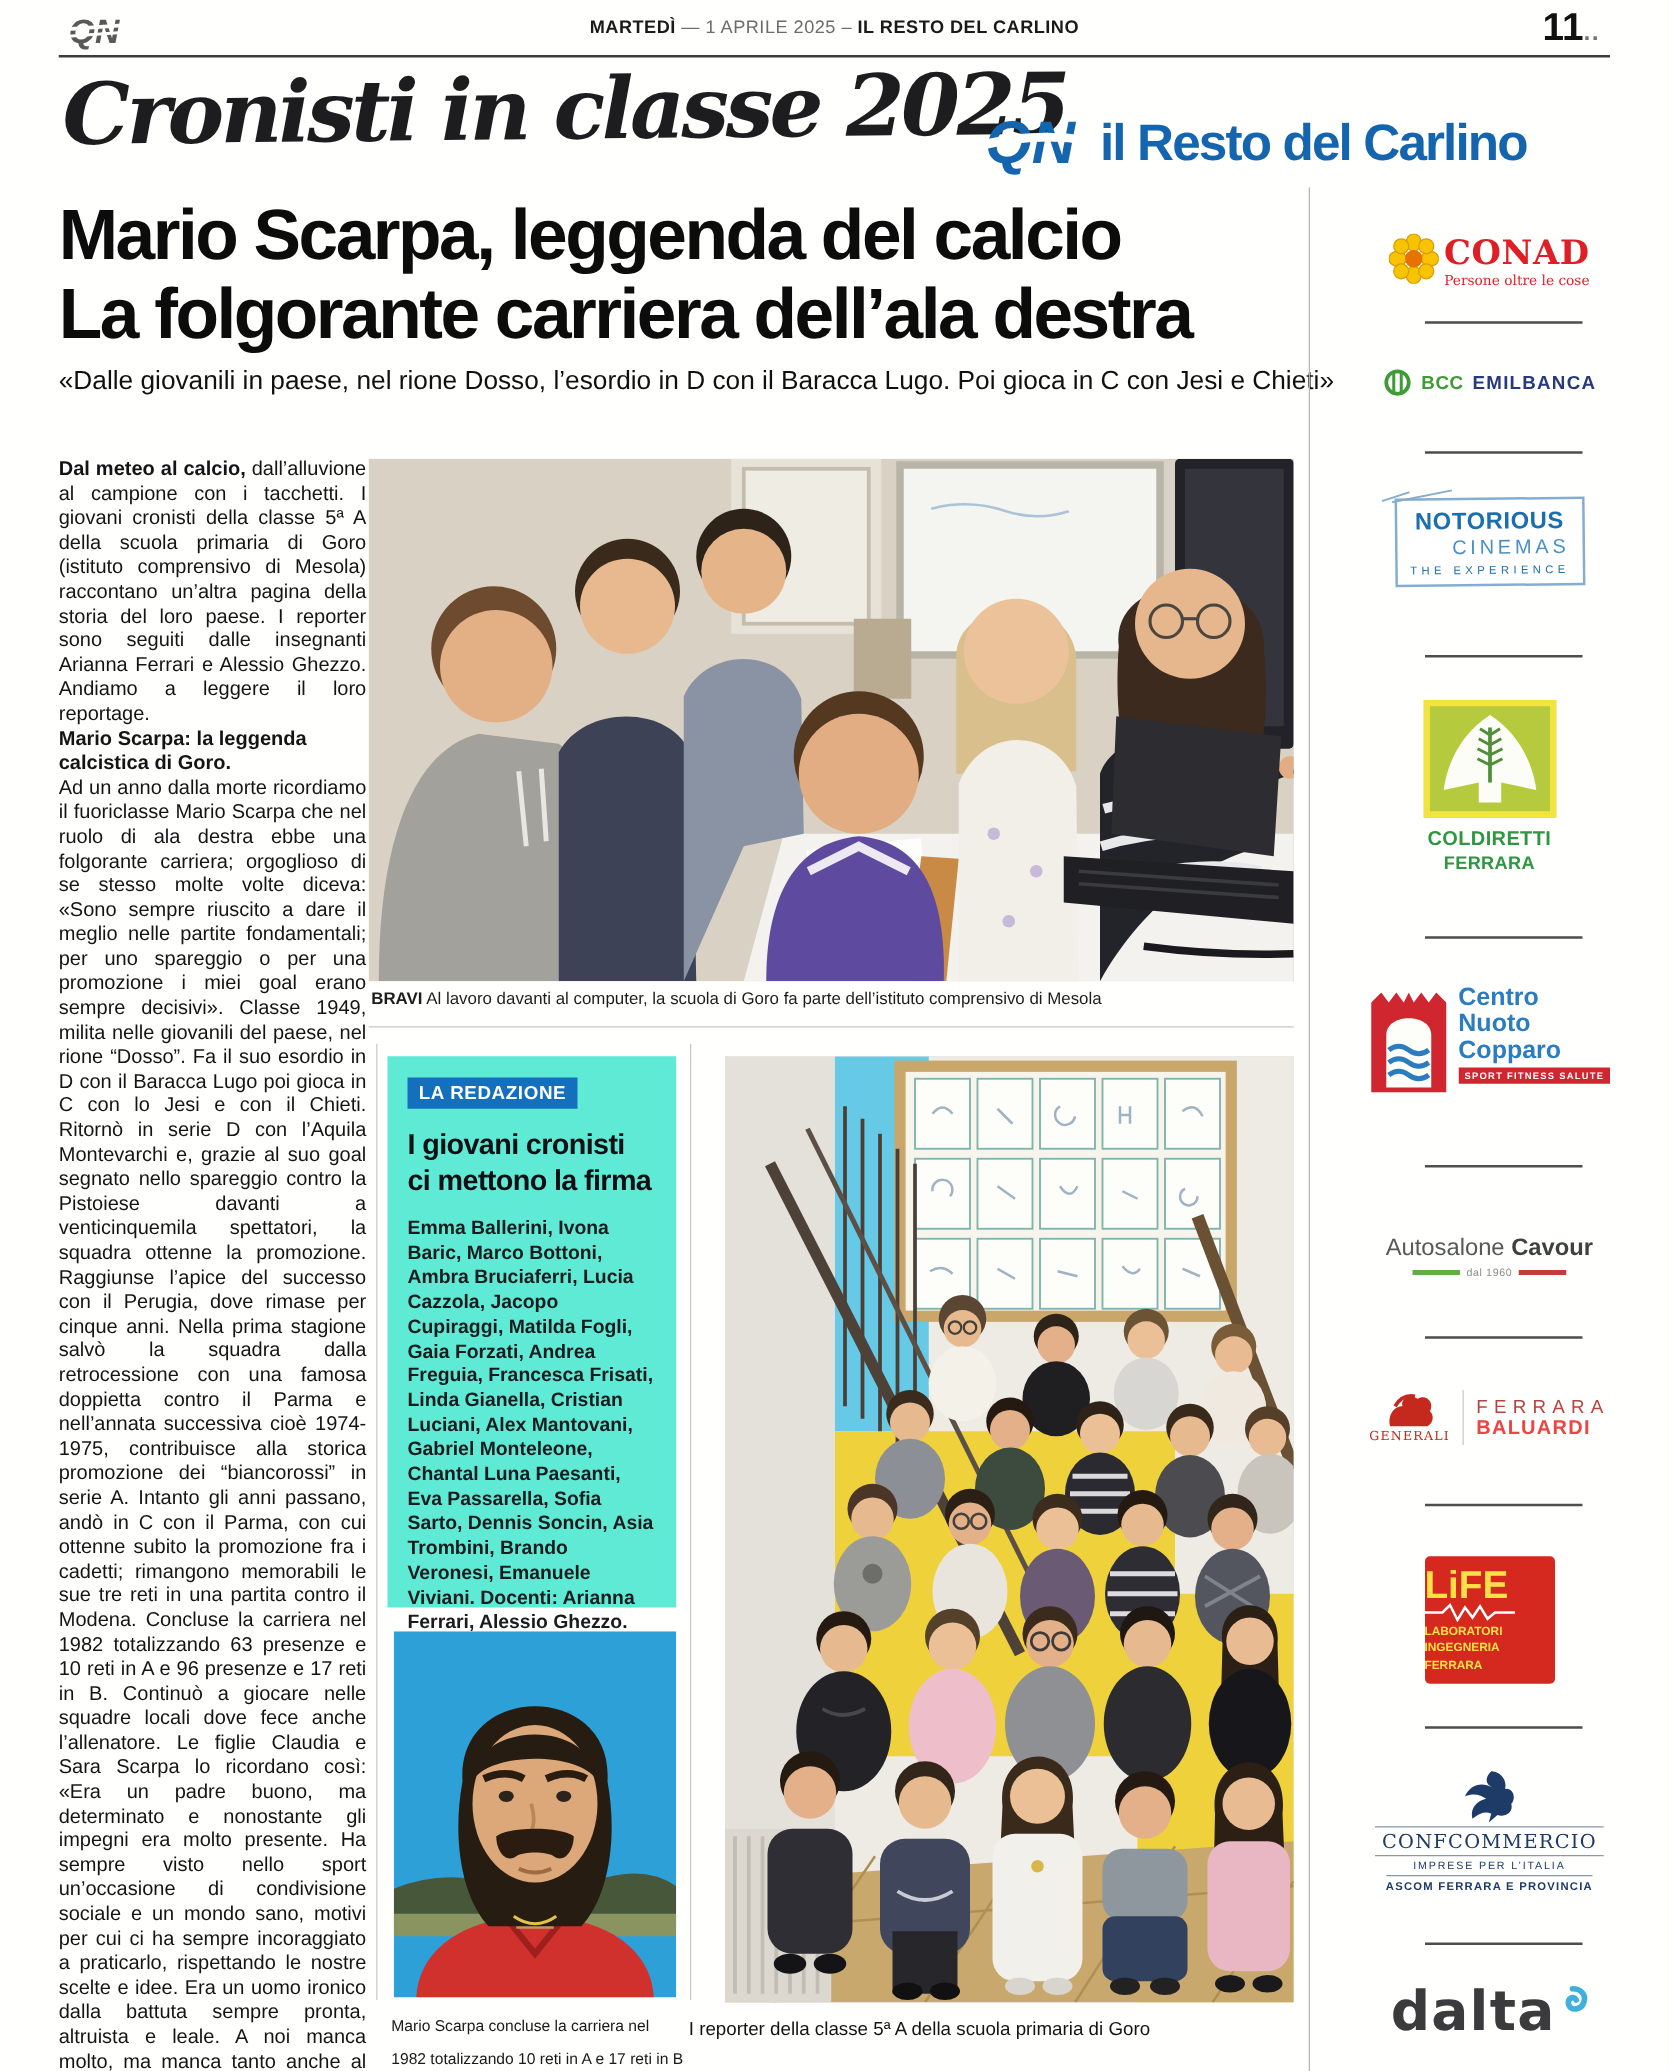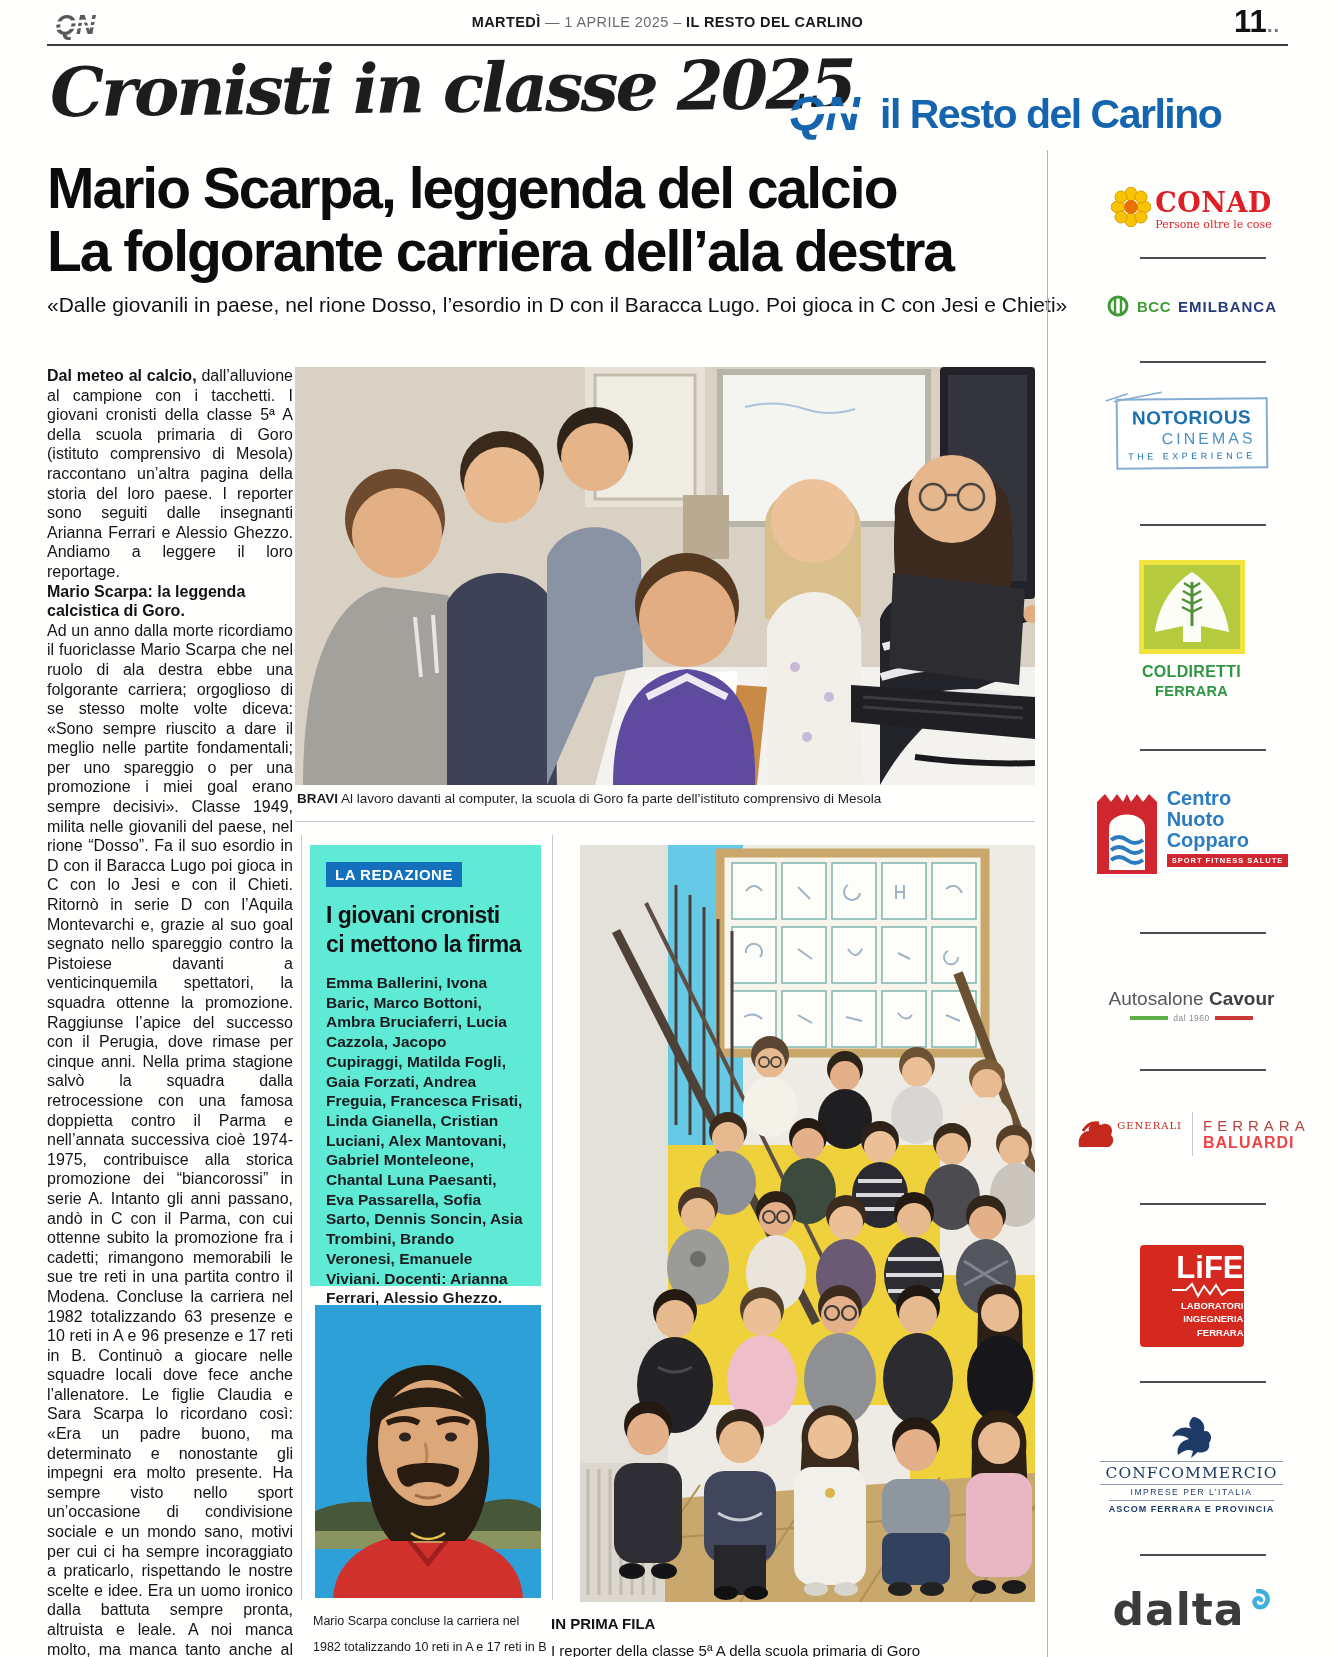--- a/index.html
+++ b/index.html
@@ -66,27 +66,27 @@
   .nuoto-col{display:flex;flex-direction:column;align-items:flex-start;}
   .nuoto-line{font-size:20px;line-height:21px;font-weight:800;color:#2b7cc0;}
   .nuoto-badge{margin-top:3px;background:#cf2630;color:#fff;font-size:7.5px;font-weight:700;letter-spacing:1px;padding:2px 5px;}
   .cav-row{font-size:19px;color:#57585a;white-space:nowrap;}
   .cav-row b{font-weight:800;color:#3f4041;}
   .cav-sub{display:flex;align-items:center;gap:5px;margin-top:3px;}
   .cav-sub .gl{width:38px;height:4px;background:#5fae46;}
   .cav-sub .rl{width:38px;height:4px;background:#c93a36;}
   .cav-sub .dt{font-size:8.5px;color:#8a8a8a;letter-spacing:.5px;}
   .gen-row{display:flex;align-items:center;gap:10px;}
-  .gen-left{display:flex;flex-direction:row;}
+  .gen-left{display:flex;flex-direction:column;align-items:center;}
   .gen-name{font-family:"DejaVu Serif",serif;font-size:10px;letter-spacing:1px;color:#c5281c;margin-top:1px;}
   .gen-div{width:1px;height:44px;background:#c9c9c9;}
   .gen-right{display:flex;flex-direction:column;align-items:flex-start;}
   .gen-fer{font-size:15px;letter-spacing:5px;color:#b5453f;}
   .gen-bal{font-size:16px;font-weight:800;letter-spacing:1px;color:#ef4444;}
-  .life-box{width:104px;height:102px;background:#d5281f;border-radius:4px;display:flex;flex-direction:column;align-items:flex-end;justify-content:center;color:#ffffff;}
+  .life-box{width:104px;height:102px;background:#d5281f;border-radius:4px;display:flex;flex-direction:column;align-items:flex-start;justify-content:center;color:#fde047;}
   .life-name{font-size:31px;font-weight:900;letter-spacing:0px;line-height:28px;}
   .life-sub{font-size:9.5px;font-weight:700;line-height:10.5px;margin-top:3px;}
   .conf-name{font-family:"DejaVu Serif",serif;font-size:15.5px;letter-spacing:1px;color:#1e3a66;border-top:1px solid #8a97ab;border-bottom:1px solid #8a97ab;padding:2px 6px;margin-top:2px;}
   .conf-sub{font-size:8.5px;letter-spacing:1.5px;color:#1e3a66;margin-top:2px;}
   .conf-sub2{font-size:9px;font-weight:700;letter-spacing:1px;color:#1e3a66;border-top:1px solid #8a97ab;margin-top:3px;padding-top:3px;}
   .dalta-row{display:flex;align-items:flex-start;}
   .dalta-name{font-family:"DejaVu Sans",sans-serif;font-size:44px;font-weight:700;letter-spacing:1px;color:#3b3b3d;line-height:44px;}
 </style>
 </head>
 <body>
@@ -439,21 +439,20 @@
       <g>
           <path d="M392 606 C386 552 452 550 446 606 L450 700 L390 702 Z" fill="#2c1f14"></path>
           <circle cx="419" cy="598" r="21" fill="#e9bb92"></circle>
           <rect x="386" y="628" width="66" height="104" rx="18" fill="#e9b7c4"></rect>
           <ellipse cx="404" cy="742" rx="12" ry="7" fill="#1a1a1d"></ellipse>
           <ellipse cx="434" cy="742" rx="12" ry="7" fill="#1a1a1d"></ellipse>
         </g>
     </svg>
   </div>
   <div class="cap-class">
-    <div><b>IN PRIMA FILA</b></div>
     <div>I reporter della classe 5ª A della scuola primaria di Goro</div>
   </div>
 
   <div class="rail-rule"></div>
 
   <div class="sp" style="top:163px;">
     <div class="conad-row">
       <svg width="40" height="40" viewBox="0 0 40 40">
         <g fill="#f8c300" stroke="#d99c00" stroke-width="1">
           <ellipse cx="20" cy="7" rx="6" ry="7"></ellipse>

